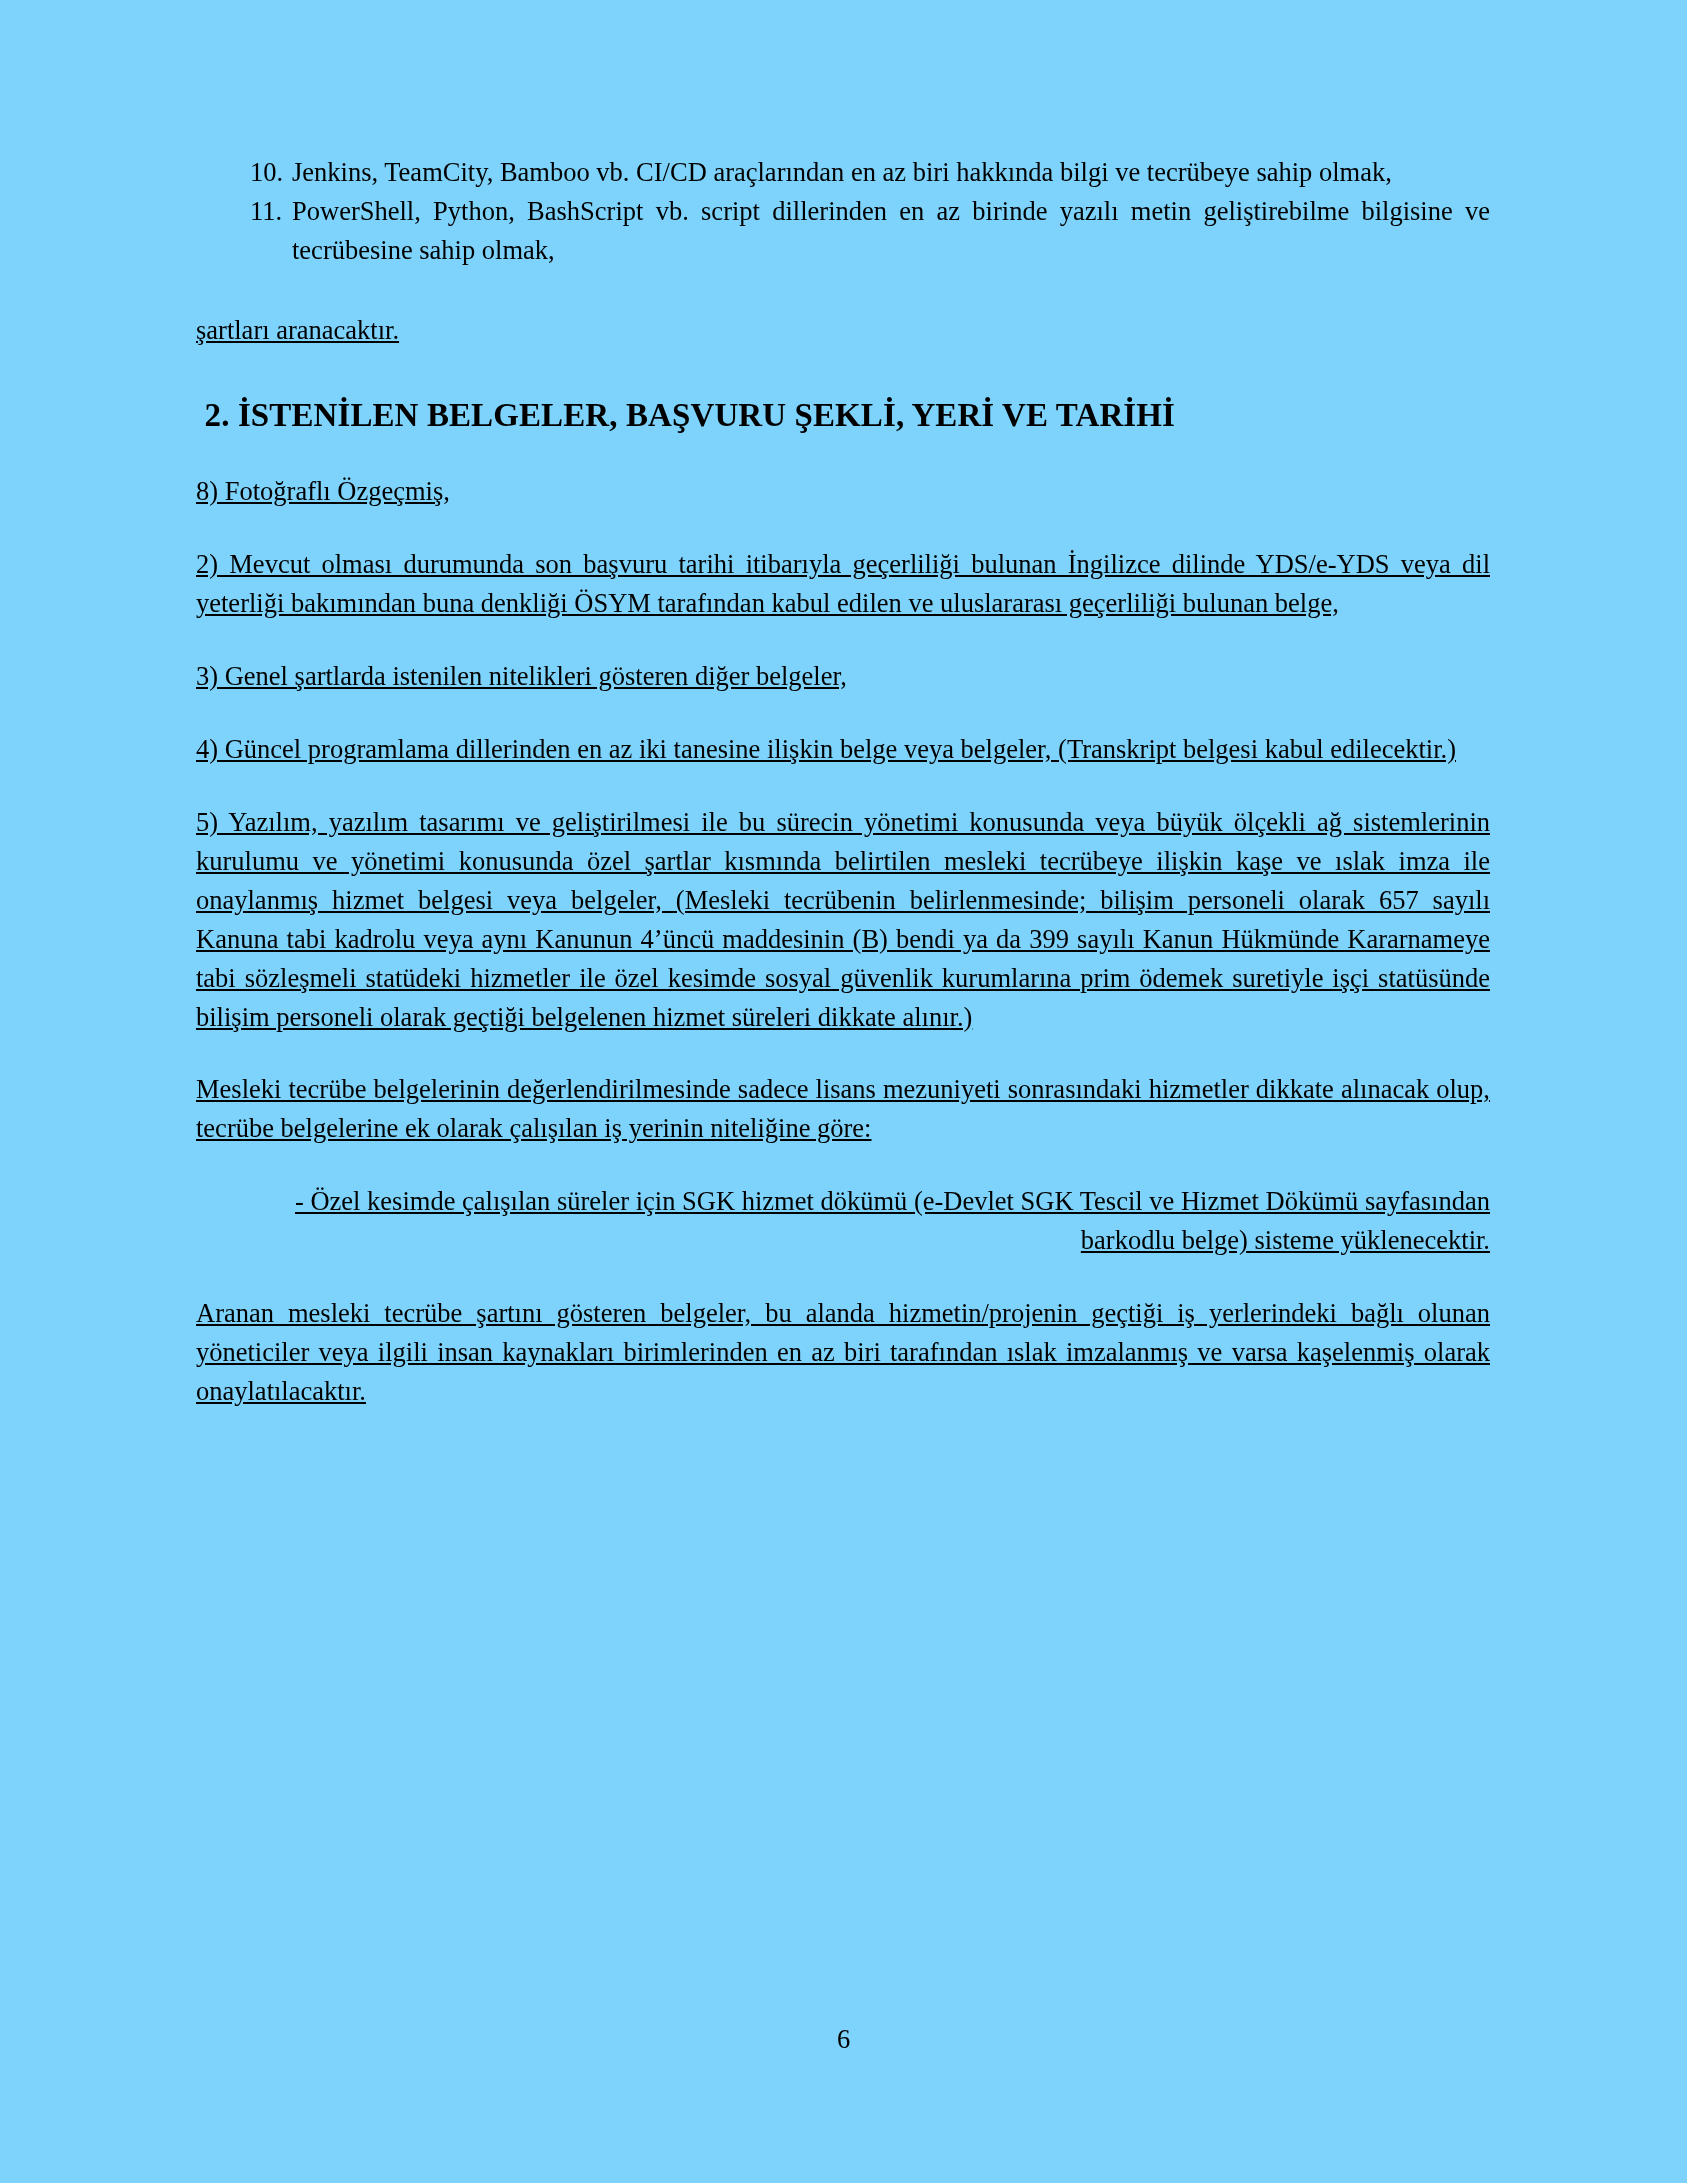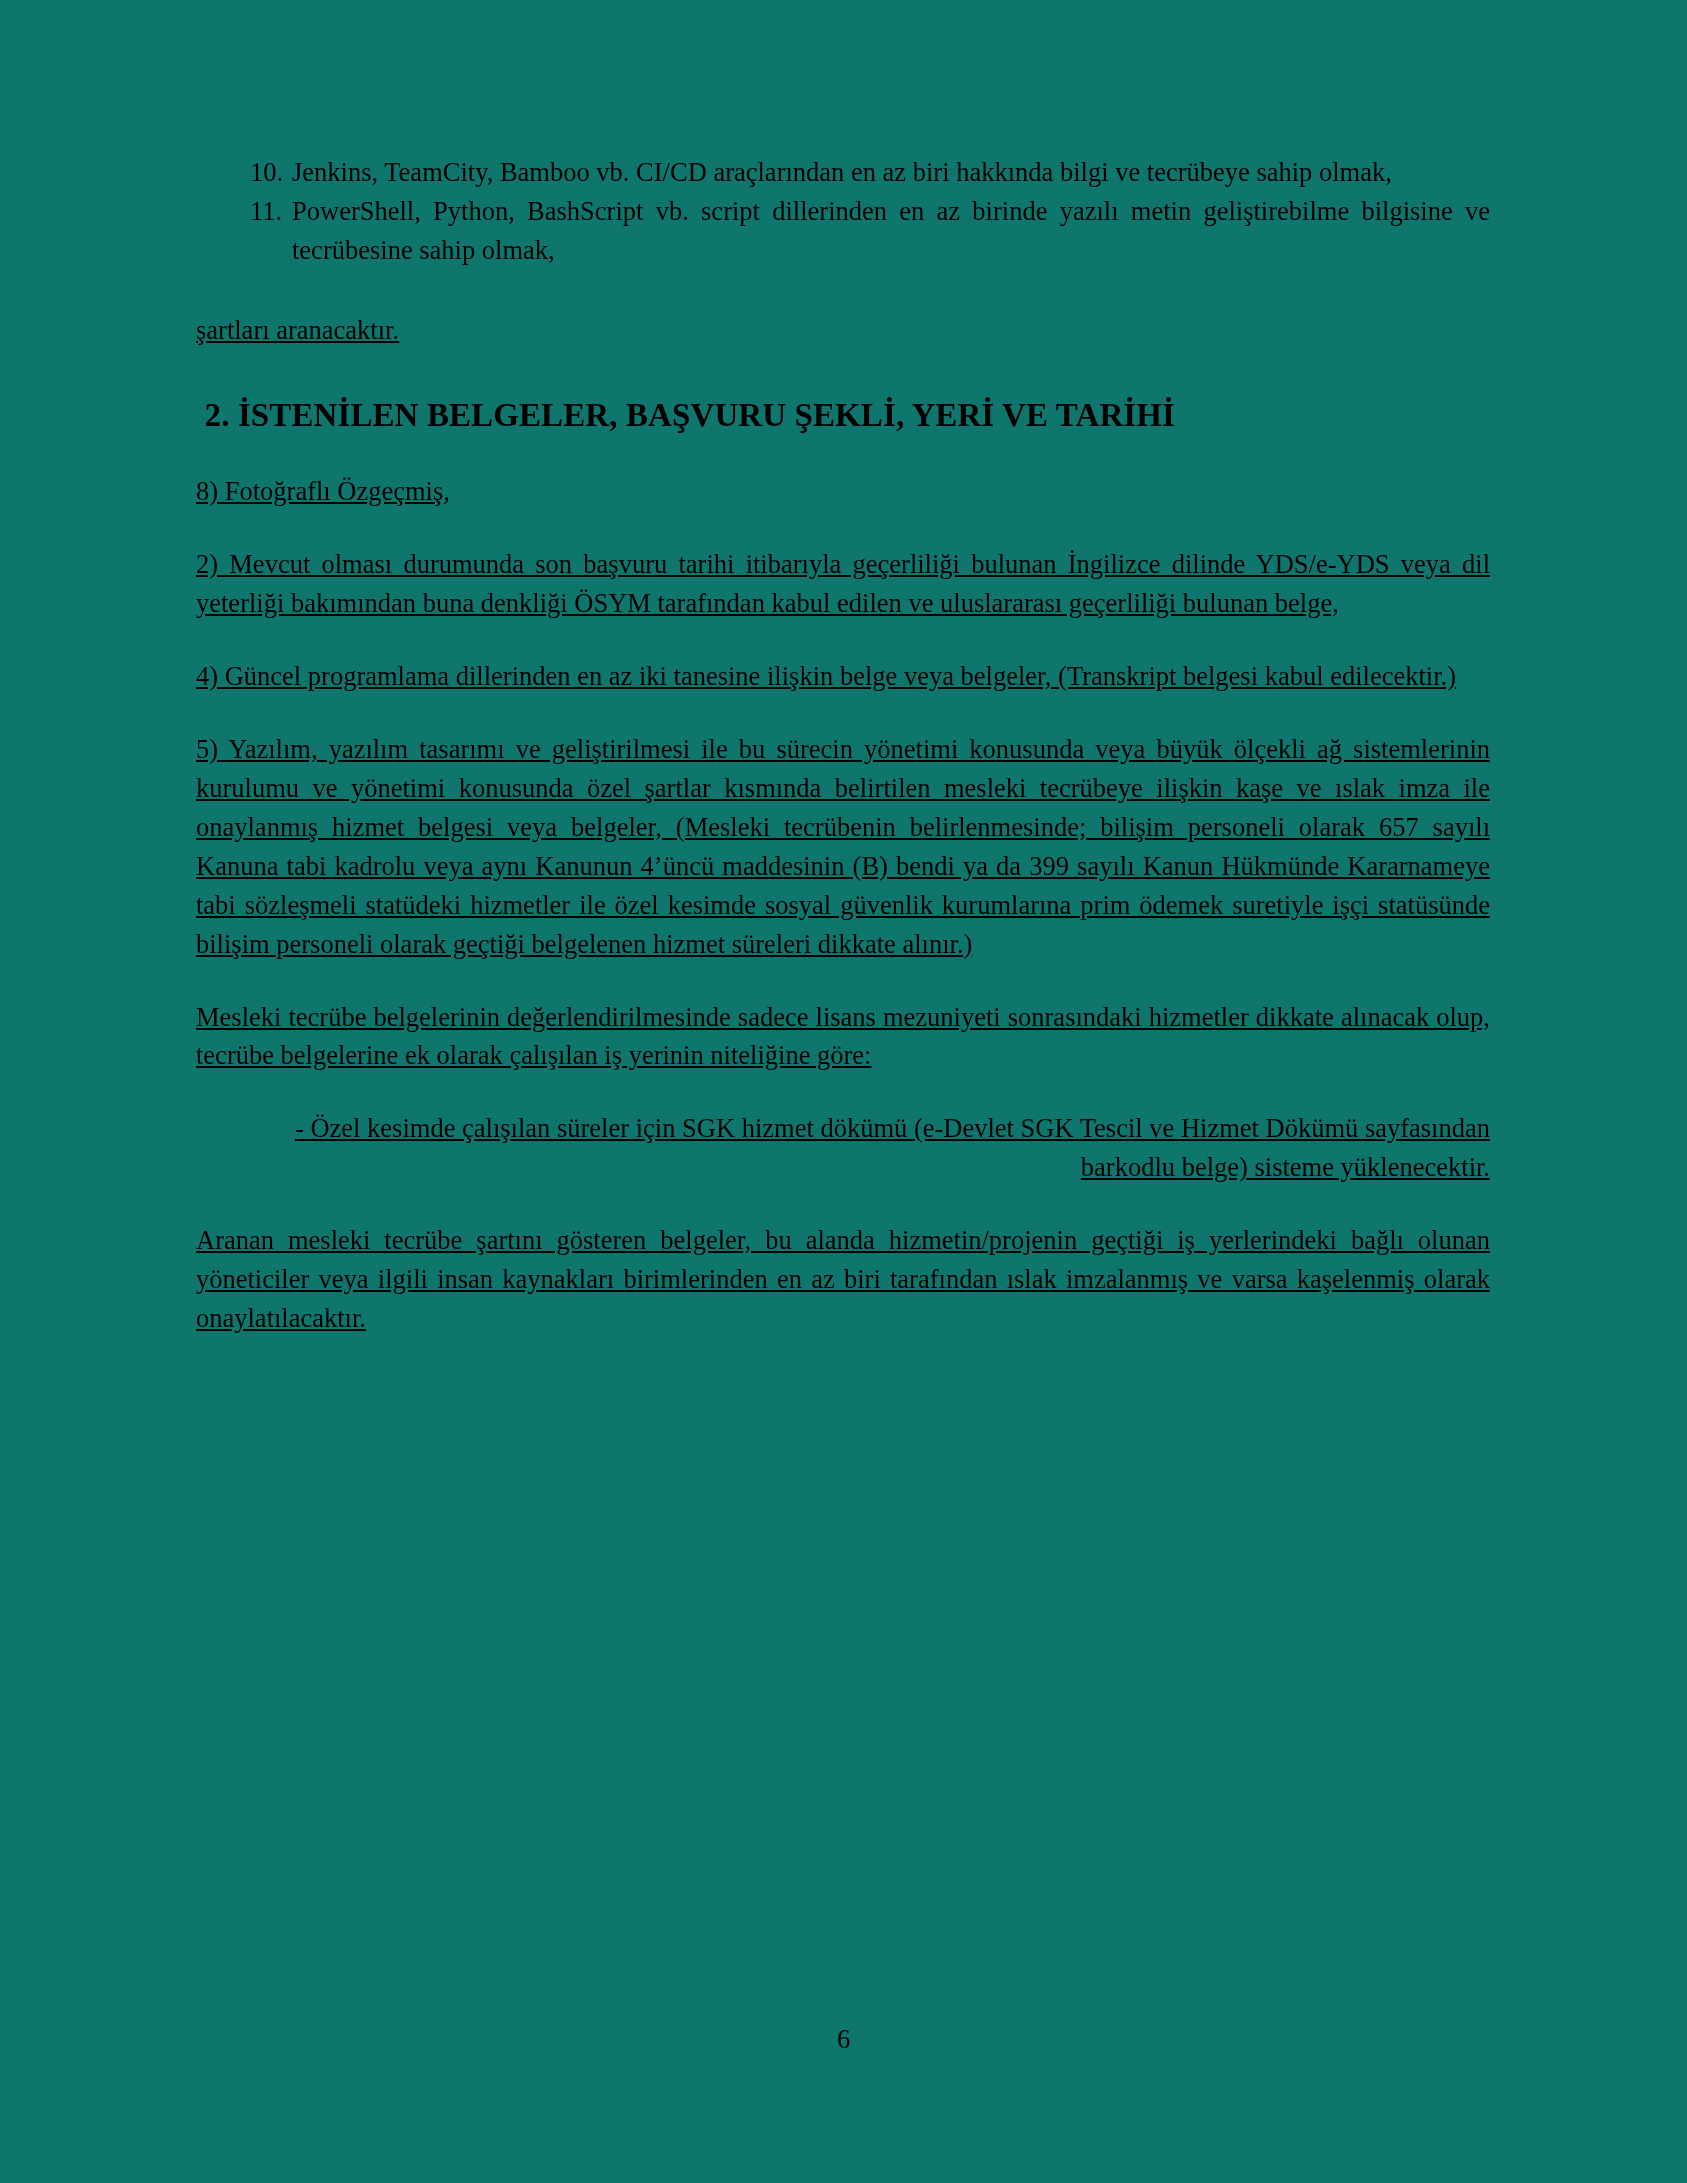--- a/index.html
+++ b/index.html
@@ -6,21 +6,21 @@
   html, body {
     margin: 0;
     padding: 0;
     background: #ffffff;
   }
 
   .page {
     position: relative;
     width: 1687px;
     height: 2183px;
-    background: #0f766e;
+    background: #7dd3fc;
     overflow: hidden;
     font-family: "Liberation Serif", "DejaVu Serif", serif;
     color: #000000;
     box-sizing: border-box;
   }
 
   
   .body-block {
     position: absolute;
     left: 196px;
@@ -134,20 +134,21 @@
     <p class="para gap-lg">şartları aranacaktır.</p>
 
     <div class="heading-wrap">
       <h2 class="section-heading">2. İSTENİLEN BELGELER, BAŞVURU ŞEKLİ, YERİ VE TARİHİ</h2>
     </div>
 
     <p class="para gap-md">8) Fotoğraflı Özgeçmiş,</p>
 
     <p class="para gap-md">2) Mevcut olması durumunda son başvuru tarihi itibarıyla geçerliliği bulunan İngilizce dilinde YDS/e-YDS veya dil yeterliği bakımından buna denkliği ÖSYM tarafından kabul edilen ve uluslararası geçerliliği bulunan belge,</p>
 
+    <p class="para gap-md">3) Genel şartlarda istenilen nitelikleri gösteren diğer belgeler,</p>
 
     <p class="para gap-md">4) Güncel programlama dillerinden en az iki tanesine ilişkin belge veya belgeler, (Transkript belgesi kabul edilecektir.)</p>
 
     <p class="para gap-md">5) Yazılım, yazılım tasarımı ve geliştirilmesi ile bu sürecin yönetimi konusunda veya büyük ölçekli ağ sistemlerinin kurulumu ve yönetimi konusunda özel şartlar kısmında belirtilen mesleki tecrübeye ilişkin kaşe ve ıslak imza ile onaylanmış hizmet belgesi veya belgeler, (Mesleki tecrübenin belirlenmesinde; bilişim personeli olarak 657 sayılı Kanuna tabi kadrolu veya aynı Kanunun 4’üncü maddesinin (B) bendi ya da 399 sayılı Kanun Hükmünde Kararnameye tabi sözleşmeli statüdeki hizmetler ile özel kesimde sosyal güvenlik kurumlarına prim ödemek suretiyle işçi statüsünde bilişim personeli olarak geçtiği belgelenen hizmet süreleri dikkate alınır.)</p>
 
     <p class="para gap-md">Mesleki tecrübe belgelerinin değerlendirilmesinde sadece lisans mezuniyeti sonrasındaki hizmetler dikkate alınacak olup, tecrübe belgelerine ek olarak çalışılan iş yerinin niteliğine göre:</p>
 
     <p class="para ragged tab-indent gap-md">- Özel kesimde çalışılan süreler için SGK hizmet dökümü (e-Devlet SGK Tescil ve Hizmet Dökümü sayfasından barkodlu belge) sisteme yüklenecektir.</p>
 
 

